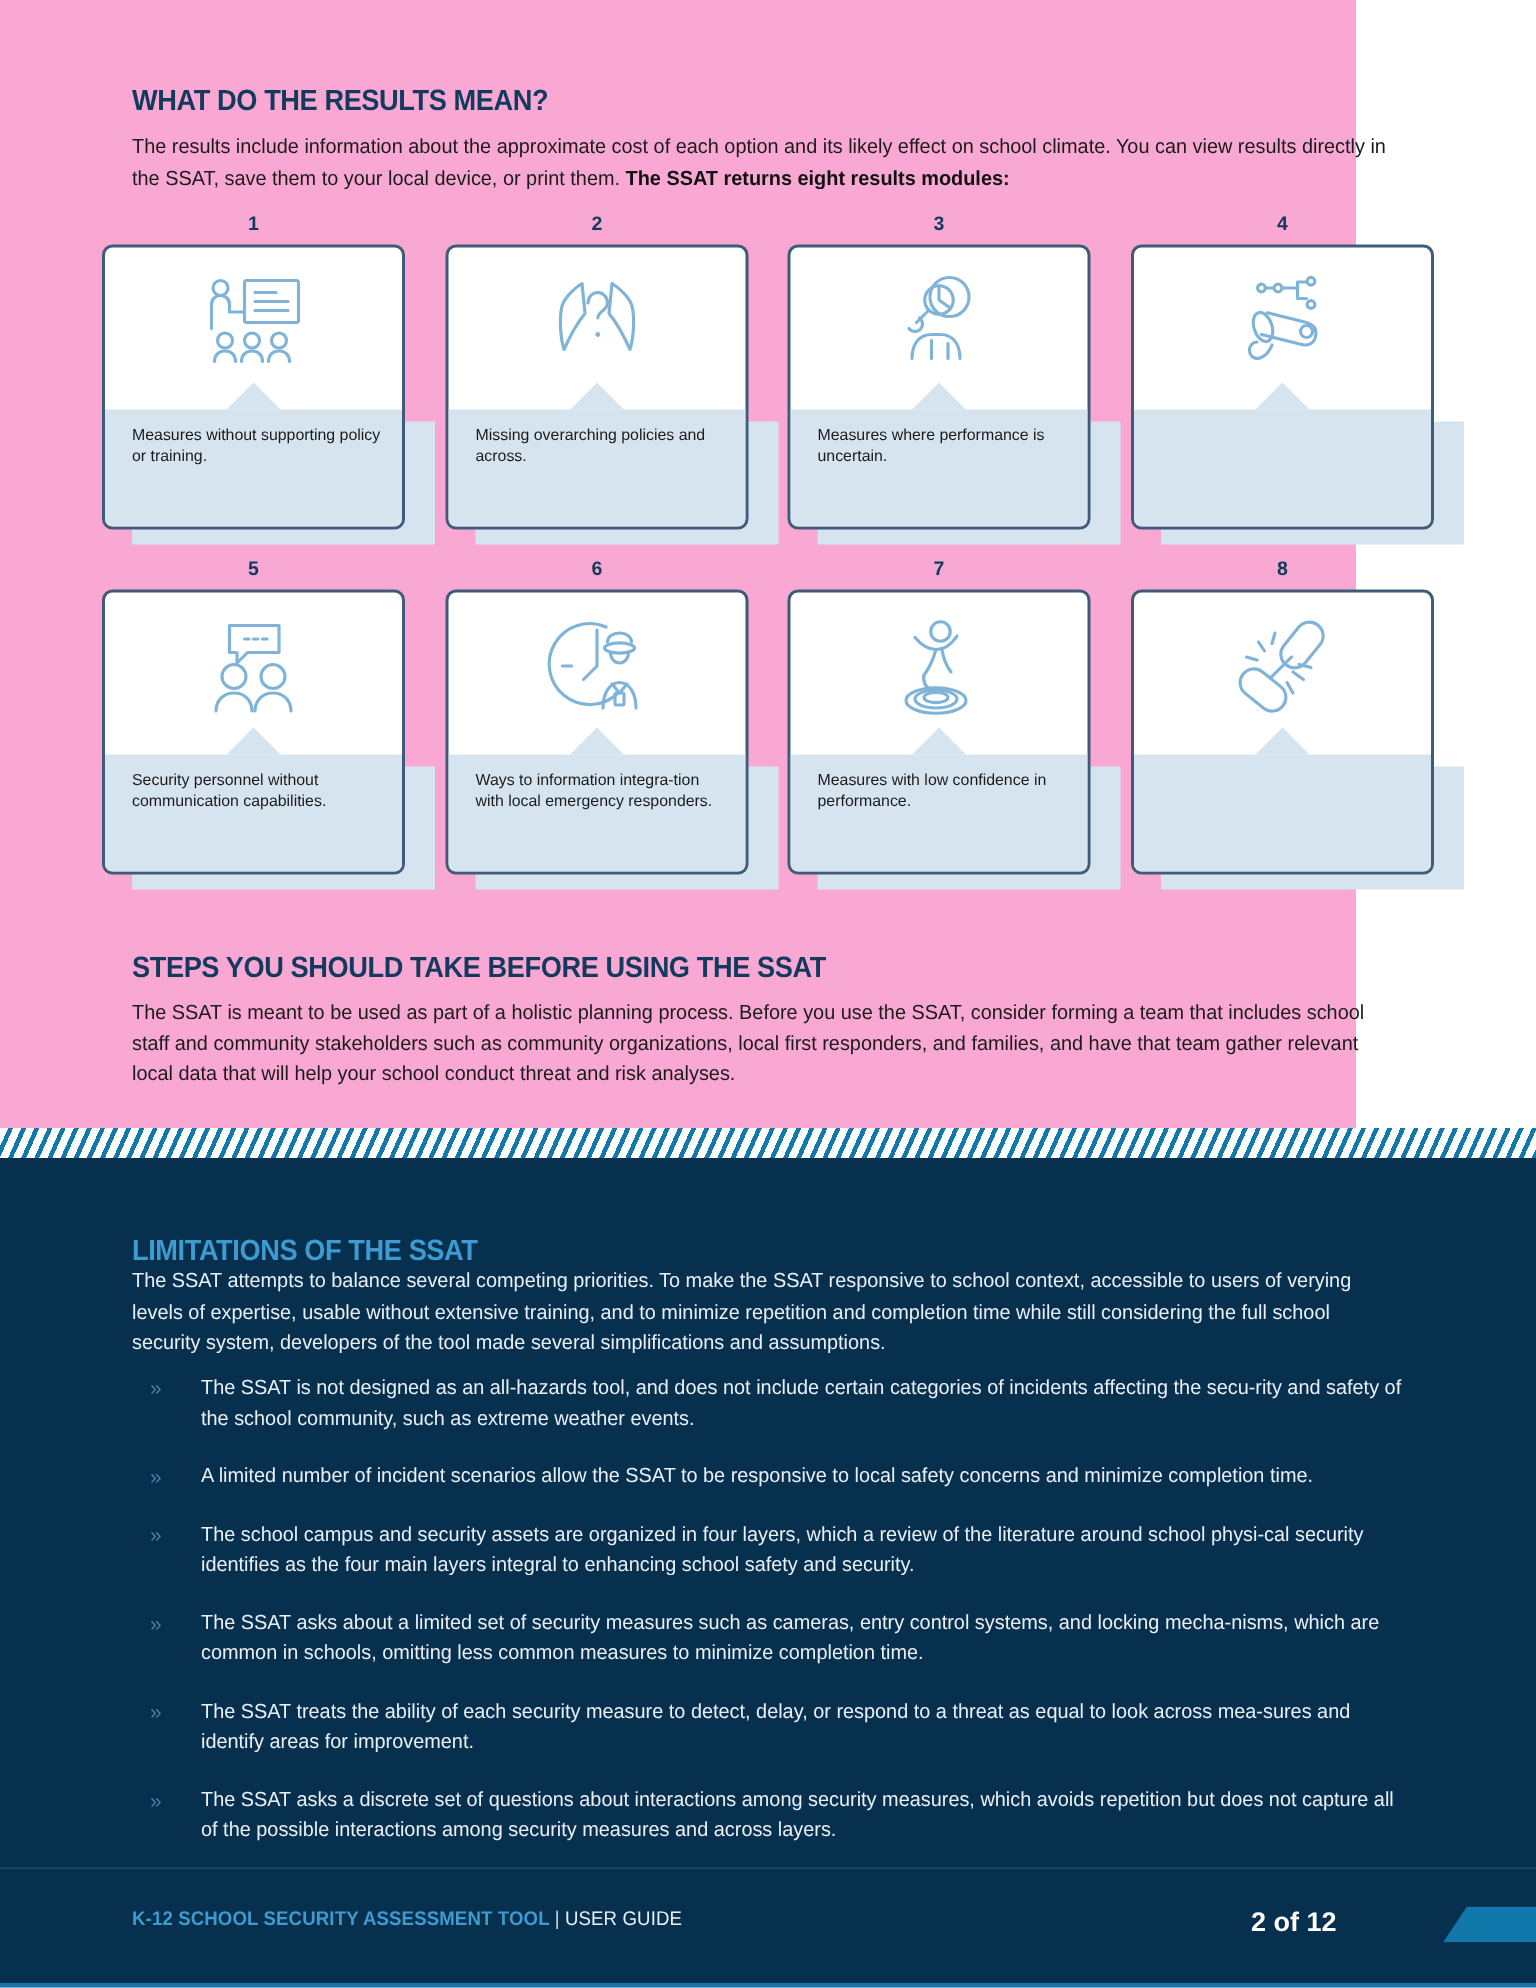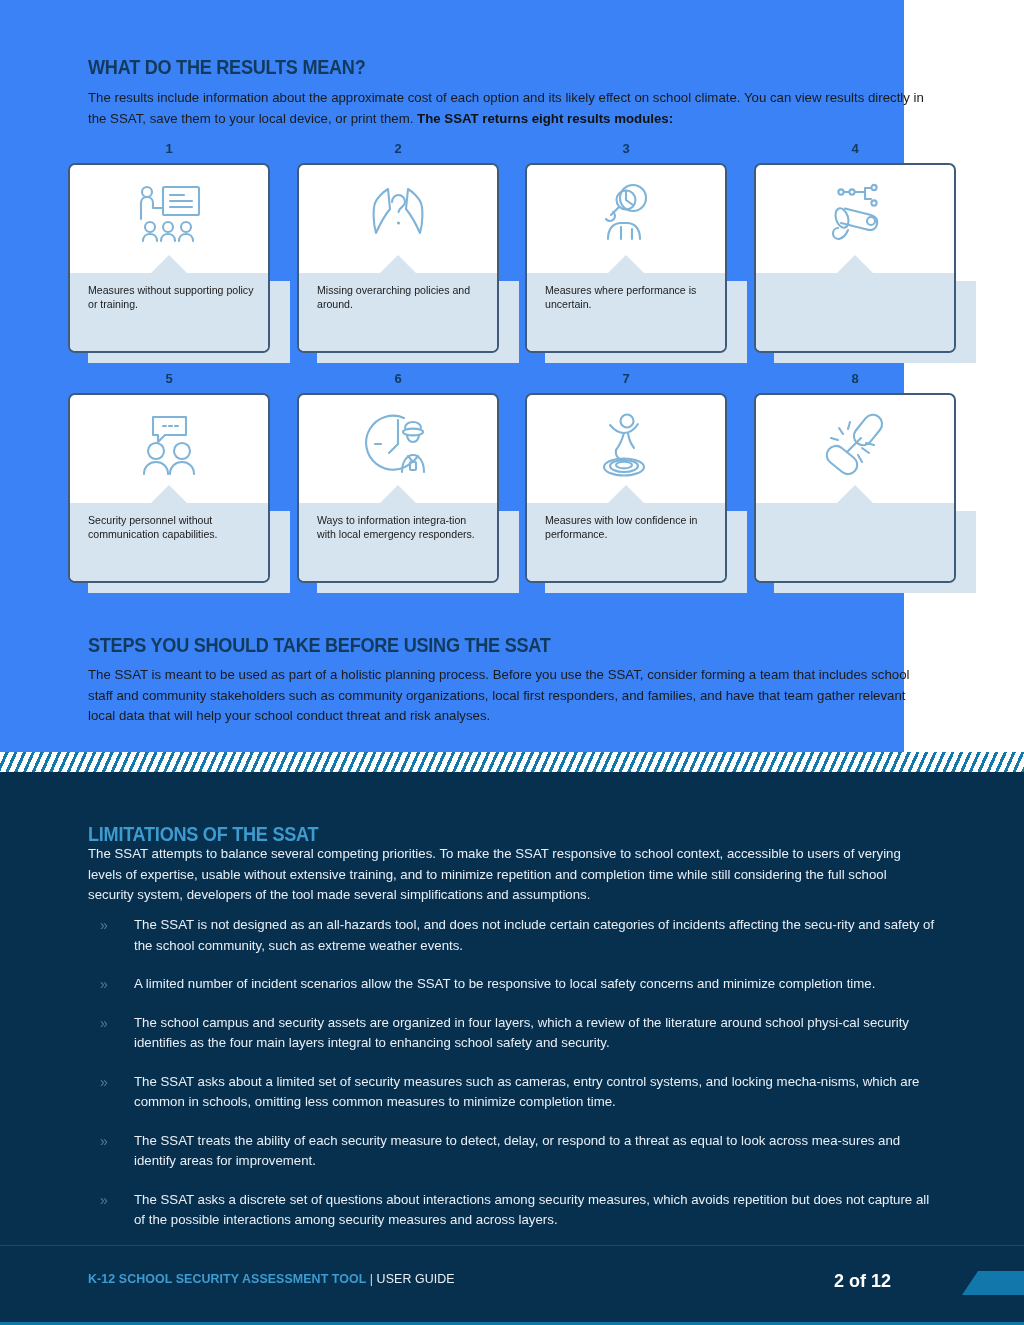--- a/index.html
+++ b/index.html
@@ -5,21 +5,21 @@
   * { box-sizing: border-box; margin: 0; padding: 0; }
   html, body {
     width: 1024px; height: 1325px;
     background: #ffffff;
     font-family: "Liberation Sans", sans-serif;
     overflow: hidden;
   }
   .page { position: relative; width: 1024px; height: 1325px; }
 
   
-  .top-area { position: absolute; left: 0; top: 0; width: 904px; height: 752px; background:#3b82f6; }
+  .top-area { position: absolute; left: 0; top: 0; width: 904px; height: 752px; background:#f9a8d4; }
 
   .h-dark {
     position: absolute; left: 88px;
     color: #123a5c;
     font-size: 19.5px; font-weight: 700;
     letter-spacing: -0.3px;
     transform: scaleX(0.93); transform-origin: left center;
   }
   .body-dark {
     position: absolute; left: 88px; width: 860px;
@@ -177,21 +177,21 @@
         <div class="card-lower"></div>
         <div class="card-notch"></div>
         <div class="card-icon">
           <svg width="72" height="70" viewBox="0 0 72 70" fill="none" stroke="#7fb4d8" stroke-width="2.1" stroke-linecap="round" stroke-linejoin="round">
             <path d="M26 8c-5 3-11 9-13 14 -2 6-2 20 1 30 4-9 9-18 14-24z"></path>
             <path d="M46 8c5 3 11 9 13 14 2 6 2 20-1 30-4-9-9-18-14-24z"></path>
             <path d="M30 21c0-4 3-7 6.5-7s6.5 3 6.5 7c0 5-6 5-6.5 10"></path>
             <circle cx="36.5" cy="42" r="1.6" fill="#7fb4d8" stroke="none"></circle>
           </svg>
         </div>
-        <div class="card-text">Missing overarching policies and around.</div>
+        <div class="card-text">Missing overarching policies and across.</div>
       </div>
     </div>
 
     <div class="card-wrap" style="left:525px; top:163px;">
       <div class="card-num">3</div>
       <div class="card-shadow"></div>
       <div class="card-box">
         <div class="card-lower"></div>
         <div class="card-notch"></div>
         <div class="card-icon">

